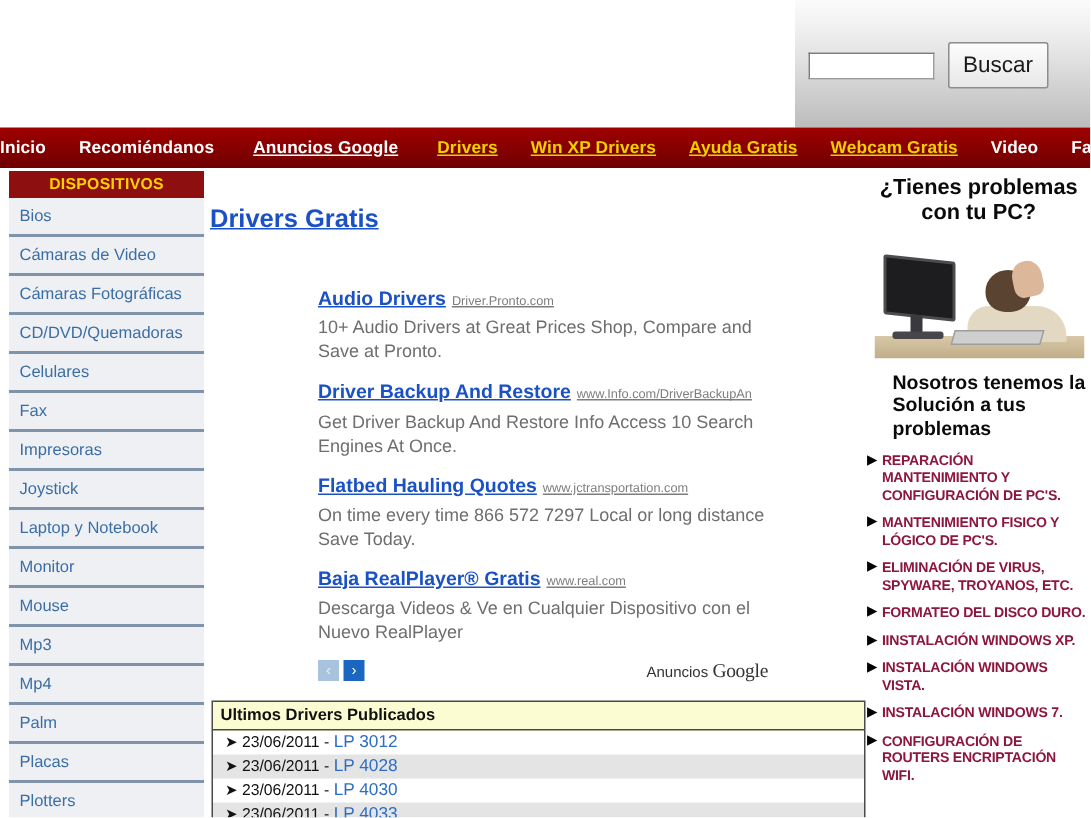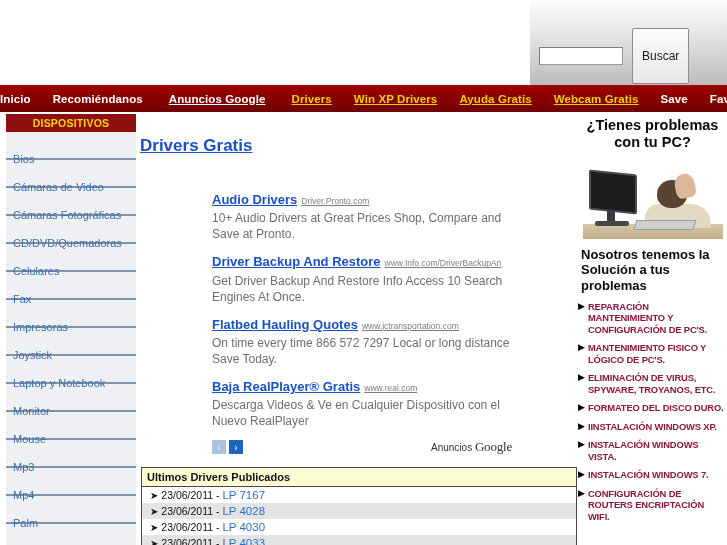--- a/index.html
+++ b/index.html
@@ -46,26 +46,26 @@
     border-left-color: #7d7d7d;
     background: #ffffff;
     font-family: "Liberation Sans", sans-serif;
     font-size: 10px;
     padding: 1px 2px;
     box-sizing: content-box;
     outline: none;
   }
   .search-btn {
     font-family: "Liberation Sans", sans-serif;
-    font-size: 12px;
+    font-size: 15px;
     color: #1a1a1a;
     background: linear-gradient(to bottom, #fdfdfd, #e7e7e7);
     border: 1px solid #8d8d8d;
     border-radius: 2px;
-    padding: 20px 9px;
+    padding: 6px 9px;
     cursor: pointer;
   }
 
   
   .navbar {
     position: absolute;
     left: 0; top: 85px;
     width: 727px;
     height: 27px;
     background: linear-gradient(to bottom, #a00000 0%, #8e0000 35%, #7e0000 70%, #6e0000 100%);
@@ -102,21 +102,21 @@
     text-align: center;
     padding: 3px 0 3px 0;
     letter-spacing: .2px;
   }
   .side-item {
     display: block;
     background: #eef0f3;
     border-bottom: 2px solid #7f93ab;
     color: #3b6ea5;
     font-size: 11px;
-    padding: 21px 0 5px 7px;
+    padding: 6px 0 5px 7px;
     text-decoration: none;
     box-sizing: border-box;
     height: 26px;
     cursor: pointer;
   }
 
   
   .center {
     position: absolute;
     left: 140px; top: 114px;
@@ -290,21 +290,21 @@
     width: 58px; height: 8px;
     background: #cfcfcf;
     border: 1px solid #9d9d9d;
     transform: skewX(-16deg);
   }
   .promo-sub {
     font-size: 13px;
     font-weight: bold;
     color: #0a0a0a;
     line-height: 1.2;
-    margin: 8px 0 0 3px;
+    margin: 8px 0 0 17px;
   }
   .promo-list { margin-top: 7px; }
   .promo-li {
     display: flex;
     align-items: flex-start;
     gap: 3px;
     margin-bottom: 7px;
   }
   .promo-bullet {
     color: #000000;
@@ -335,21 +335,21 @@
   </div>
 
   <div class="navbar">
     <a class="nav-item">Inicio</a>
     <a class="nav-item wide">Recomiéndanos</a>
     <a class="nav-item u wide">Anuncios Google</a>
     <a class="nav-item u yellow">Drivers</a>
     <a class="nav-item u yellow">Win XP Drivers</a>
     <a class="nav-item u yellow">Ayuda Gratis</a>
     <a class="nav-item u yellow">Webcam Gratis</a>
-    <a class="nav-item">Save</a>
+    <a class="nav-item">Video</a>
     <a class="nav-item">Favoritos</a>
   </div>
 
   <div class="sidebar">
     <div class="sidebar-head">DISPOSITIVOS</div>
     <a class="side-item">Bios</a>
     <a class="side-item">Cámaras de Video</a>
     <a class="side-item">Cámaras Fotográficas</a>
     <a class="side-item">CD/DVD/Quemadoras</a>
     <a class="side-item">Celulares</a>
@@ -410,21 +410,21 @@
         </div>
       </div>
     </div>
 
     <div class="drivers-box">
       <div class="drivers-head">Ultimos Drivers Publicados</div>
 
       <div class="driver-row">
         <span class="chev">➤</span>
         <span class="date">23/06/2011 -</span>
-        <span class="lnk">LP 7167</span>
+        <span class="lnk">LP 3012</span>
       </div>
       <div class="driver-row alt">
         <span class="chev">➤</span>
         <span class="date">23/06/2011 -</span>
         <span class="lnk">LP 4028</span>
       </div>
       <div class="driver-row">
         <span class="chev">➤</span>
         <span class="date">23/06/2011 -</span>
         <span class="lnk">LP 4030</span>

